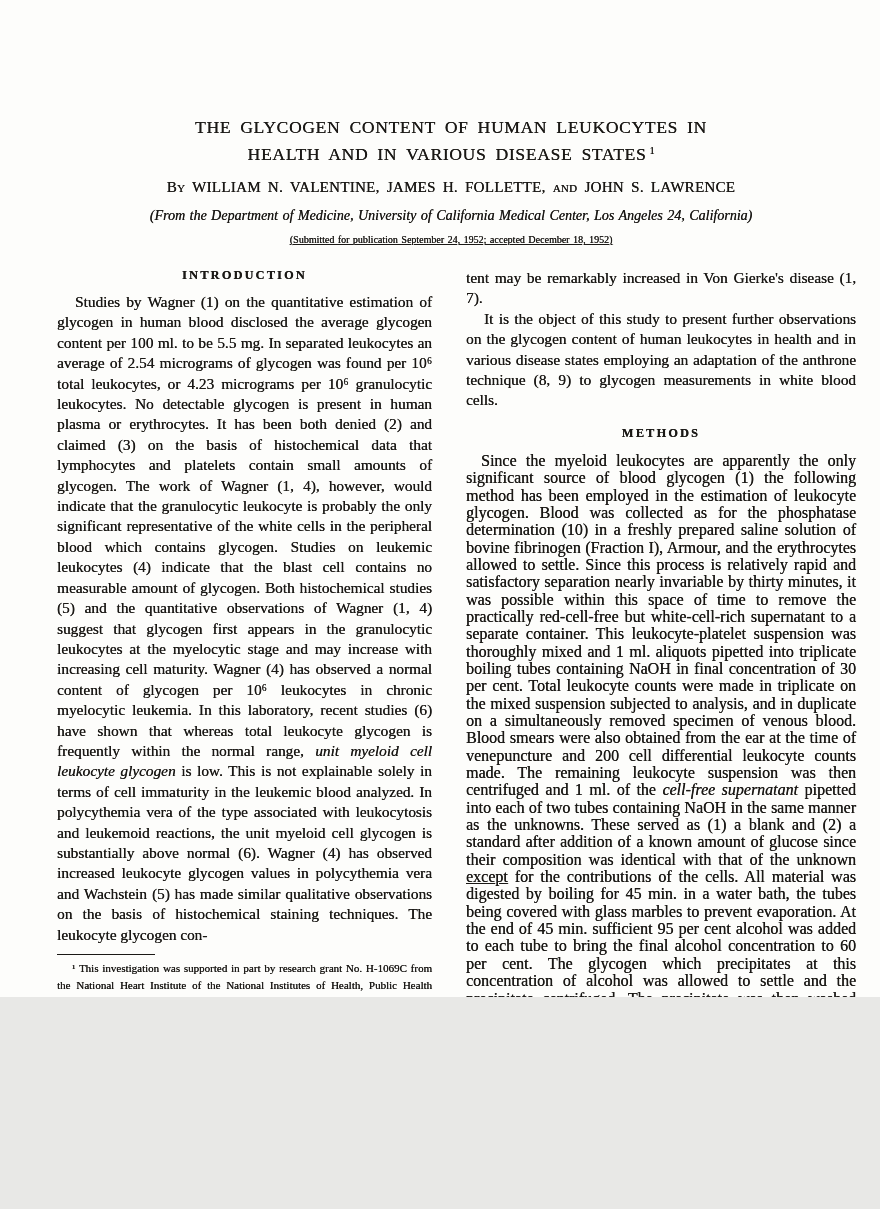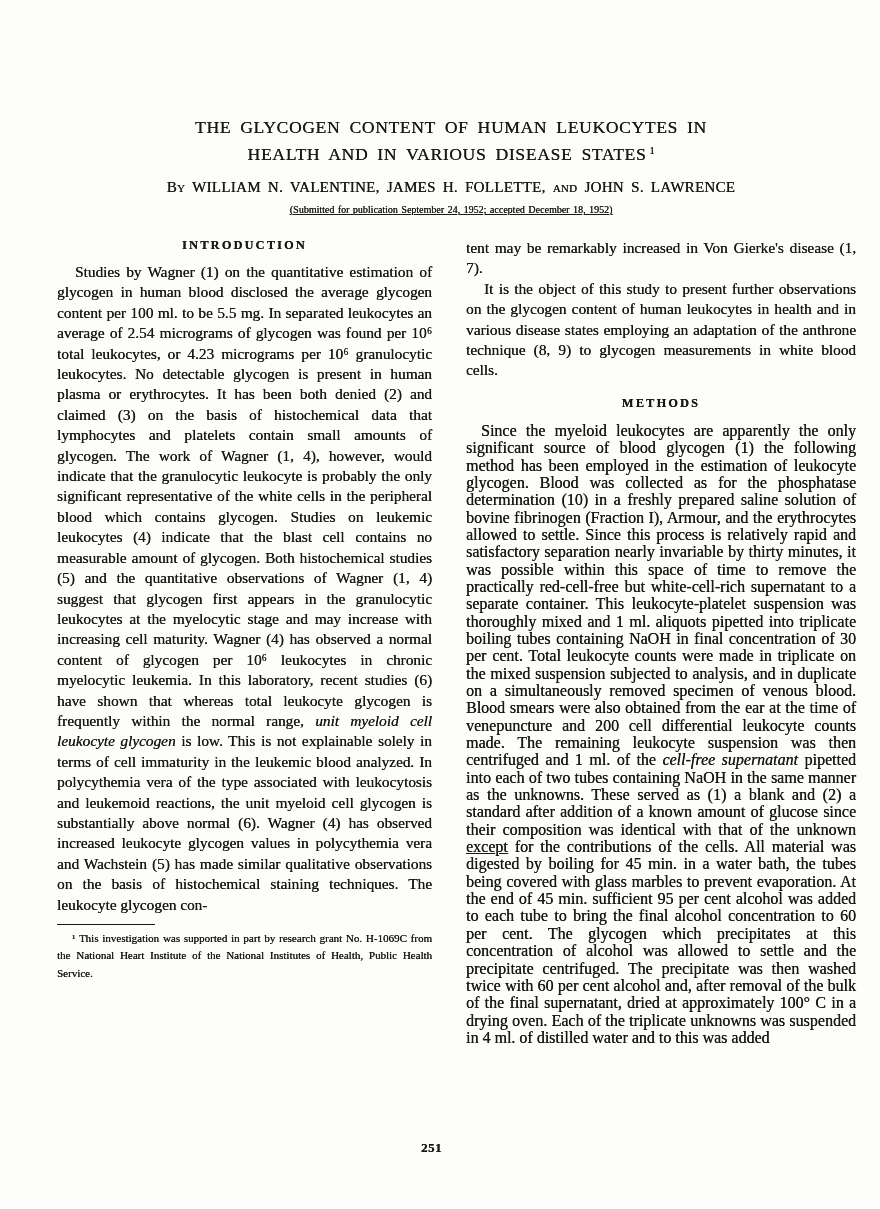--- a/index.html
+++ b/index.html
@@ -1,18 +1,18 @@
 <!DOCTYPE html>
 <html lang="en"><head>
 <meta charset="utf-8">
 <style>
   html,body{margin:0;padding:0;background:#e8e8e6;}
   .page{
     position:relative;
-    width:880px;height:1209px;
+    width:880px;height:997px;
     margin:0 auto;
     background:#fdfdfb;
     color:#1b1916;
     box-sizing:border-box;
     padding:116px 35px 0 57px;
     font-family:"Liberation Serif","DejaVu Serif",serif;
     text-shadow:0.25px 0 0 currentColor;
     overflow:hidden;
   }
   .header{width:788px;text-align:center;}
@@ -86,20 +86,21 @@
 <body>
 
 <div class="page">
 
   <div class="header">
     <h1 class="title">
       <span class="title-line">THE GLYCOGEN CONTENT OF HUMAN LEUKOCYTES IN</span>
       <span class="title-line"><span>HEALTH AND IN VARIOUS DISEASE STATES</span><span class="sup">1</span></span>
     </h1>
     <div class="byline"><span class="smallcaps">By</span><span> WILLIAM N. VALENTINE, JAMES H. FOLLETTE, </span><span class="smallcaps">and</span><span> JOHN S. LAWRENCE</span></div>
+    <div class="affiliation">(From the Department of Medicine, University of California Medical Center, Los Angeles 24, California)</div>
     <div class="submitted">(Submitted for publication September 24, 1952; accepted December 18, 1952)</div>
   </div>
 
   <div class="columns">
 
     <div class="col-left">
       <div class="section-heading">INTRODUCTION</div>
       <p class="body-text"><span>Studies by Wagner (1) on the quantitative estimation of glycogen in human blood disclosed the average glycogen content per 100 ml. to be 5.5 mg. In separated leukocytes an average of 2.54 micrograms of glycogen was found per 10⁶ total leukocytes, or 4.23 micrograms per 10⁶ granulocytic leukocytes. No detectable glycogen is present in human plasma or erythrocytes. It has been both denied (2) and claimed (3) on the basis of histochemical data that lymphocytes and platelets contain small amounts of glycogen. The work of Wagner (1, 4), however, would indicate that the granulocytic leukocyte is probably the only significant representative of the white cells in the peripheral blood which contains glycogen. Studies on leukemic leukocytes (4) indicate that the blast cell contains no measurable amount of glycogen. Both histochemical studies (5) and the quantitative observations of Wagner (1, 4) suggest that glycogen first appears in the granulocytic leukocytes at the myelocytic stage and may increase with increasing cell maturity. Wagner (4) has observed a normal content of glycogen per 10⁶ leukocytes in chronic myelocytic leukemia. In this laboratory, recent studies (6) have shown that whereas total leukocyte glycogen is frequently within the normal range, </span><span class="em">unit myeloid cell leukocyte glycogen</span><span> is low. This is not explainable solely in terms of cell immaturity in the leukemic blood analyzed. In polycythemia vera of the type associated with leukocytosis and leukemoid reactions, the unit myeloid cell glycogen is substantially above normal (6). Wagner (4) has observed increased leukocyte glycogen values in polycythemia vera and Wachstein (5) has made similar qualitative observations on the basis of histochemical staining techniques. The leukocyte glycogen con-</span></p>
       <div class="footnote-rule"></div>
       <p class="footnote">¹ This investigation was supported in part by research grant No. H-1069C from the National Heart Institute of the National Institutes of Health, Public Health Service.</p>

